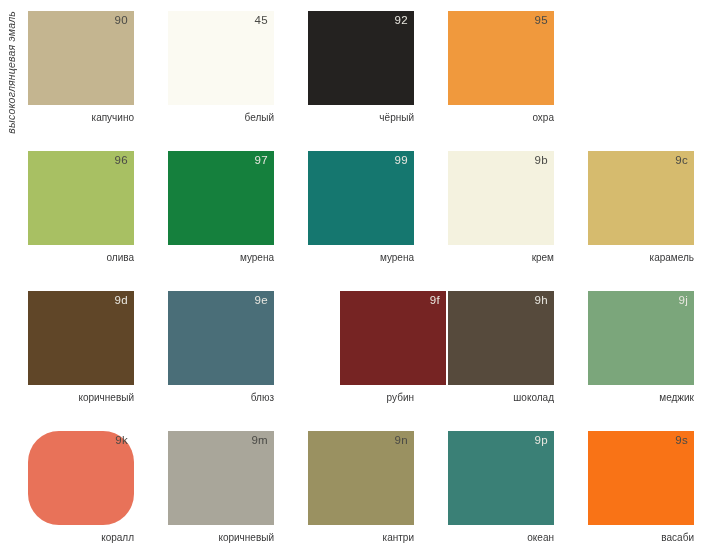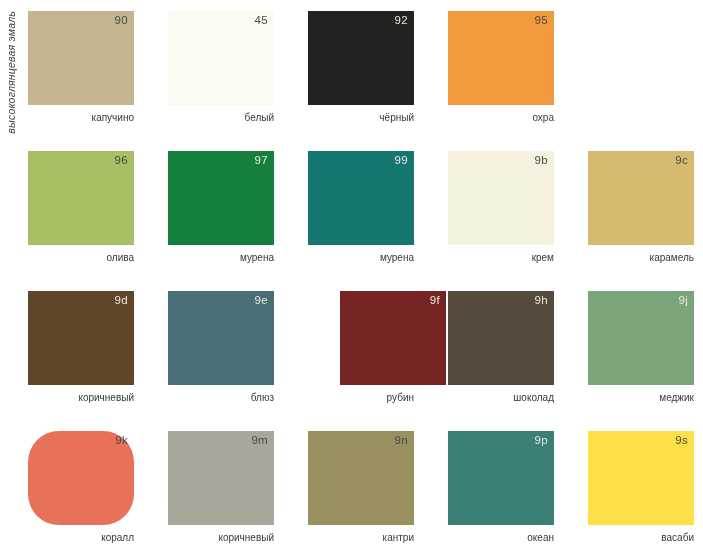--- a/index.html
+++ b/index.html
@@ -209,21 +209,21 @@
           </div>
           <div class="swatch-name">кантри</div>
         </div>
         <div class="swatch-cell">
           <div class="swatch-chip" style="background: rgb(58, 128, 118);">
             <span class="swatch-code code-light">9p</span>
           </div>
           <div class="swatch-name">океан</div>
         </div>
         <div class="swatch-cell">
-          <div class="swatch-chip" style="background: #fde047; padding-left: 8px;">
+          <div class="swatch-chip" style="background: #f97316; padding-left: 8px;">
             <span class="swatch-code code-dark">9s</span>
           </div>
           <div class="swatch-name">васаби</div>
         </div>
       </div>
     </div>
 
 </div>
 
 </body></html>

